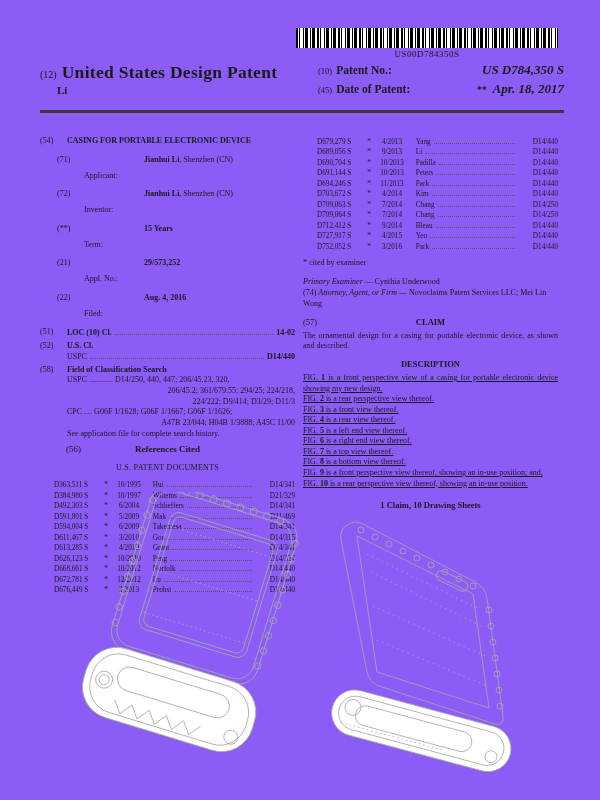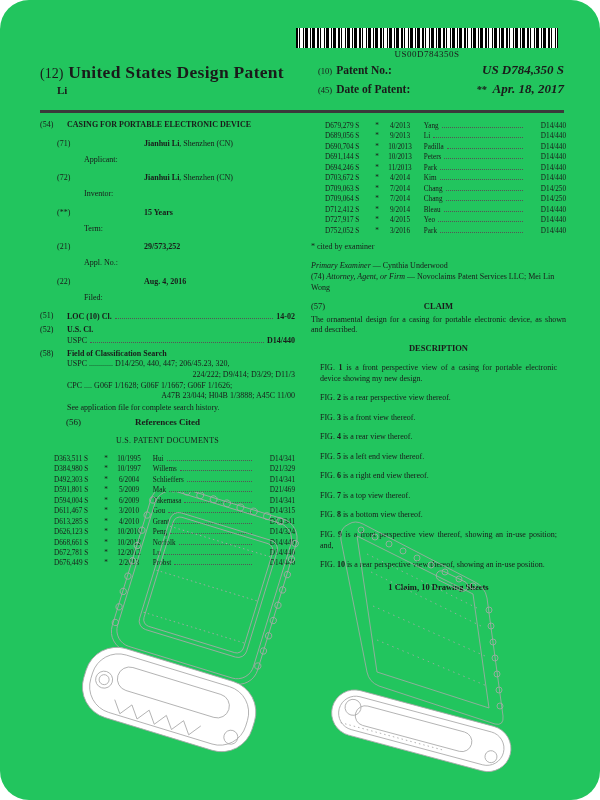--- a/index.html
+++ b/index.html
@@ -1,42 +1,42 @@
 <!DOCTYPE html>
 <html><head>
 <meta charset="utf-8">
 <style>
   html,body{margin:0;padding:0;background:#fff;}
-  .page{position:relative;width:600px;height:800px;background:#22c55e;
-        font-family:"Liberation Serif","DejaVu Serif",serif;color:#1a1a1a;overflow:hidden;border-radius:29px;}
+  .page{position:relative;width:600px;height:800px;background:#8b5cf6;
+        font-family:"Liberation Serif","DejaVu Serif",serif;color:#1a1a1a;overflow:hidden;}
 
   
   .barcode-wrap{position:absolute;left:296px;top:28px;width:262px;text-align:center;}
   .barcode{height:20px;width:100%;
     background:repeating-linear-gradient(90deg,
       #000 0 2px,#fff 2px 3px,#000 3px 4px,#fff 4px 7px,#000 7px 8px,#fff 8px 9px,
       #000 9px 12px,#fff 12px 14px,#000 14px 15px,#fff 15px 16px,#000 16px 19px,#fff 19px 21px);}
   .barcode-text{font-size:9px;letter-spacing:.5px;margin-top:1px;}
 
   
   .header{position:absolute;left:40px;right:36px;top:62px;display:flex;justify-content:space-between;}
   .h-left .t-row{display:flex;align-items:baseline;gap:5px;}
-  .kind-num{font-size:14px;}
+  .kind-num{font-size:10px;}
   .main-title{font-size:17.5px;font-weight:bold;letter-spacing:.3px;}
   .inv-short{font-size:11px;font-weight:bold;margin:1px 0 0 17px;}
   .h-right{width:246px;font-weight:bold;}
   .h-right .row{display:flex;align-items:baseline;margin-bottom:3px;}
   .h-right .num{font-size:8.5px;font-weight:normal;margin-right:4px;}
   .h-right .lab{font-size:11.5px;}
   .h-right .val{font-size:13px;margin-left:auto;white-space:nowrap;font-style:italic;}
   .stars{font-size:10px;margin-right:6px;}
   .rule{position:absolute;left:40px;right:36px;top:110px;border-top:3px solid #3a3a3a;}
 
   
-  .cols{position:absolute;left:40px;right:34px;top:120px;display:flex;gap:16px;font-size:8px;line-height:1.32;}
+  .cols{position:absolute;left:40px;right:34px;top:136px;display:flex;gap:8px;font-size:8px;line-height:1.32;}
   .col{width:255px;}
 
   .num-col{display:inline-block;width:27px;flex:none;}
   .sec{display:flex;margin-bottom:8px;}
   .sec .body{flex:1;}
   b,.b{font-weight:bold;}
 
   .fld{display:flex;margin-bottom:8px;padding-left:17px;}
   .fld .lab{width:60px;flex:none;margin-top:16px;}
   .fld .val{flex:1;}
@@ -58,21 +58,21 @@
   .ref-date{width:34px;flex:none;text-align:center;margin-right:5px;}
   .ref-name{flex:none;}
   .ref-cls{flex:none;width:40px;text-align:right;}
 
   .cited{margin:7px 0 8px 0;}
   .examiner{margin-bottom:1px;}
   .it{font-style:italic;}
   .sec-title{position:relative;text-align:center;font-weight:bold;font-size:8.5px;margin:7px 0 3px 0;}
   .sec-title .n{position:absolute;left:0;font-weight:normal;}
   .just{text-align:justify;}
-  .figs div{margin:9px;}
+  .figs div{margin:0;text-decoration:underline;}
   .sheets{font-weight:bold;text-align:center;margin-top:11px;font-size:8.5px;}
 
   
   .drawings{position:absolute;left:0;top:492px;width:600px;display:flex;justify-content:center;gap:14px;}
   .fig svg{display:block;}
   .sk{stroke:#a9a9a9;fill:none;stroke-width:.8;}
   .skf{stroke:#a9a9a9;fill:#fff;stroke-width:.8;}
 </style>
 </head>
 <body>
@@ -163,20 +163,21 @@
           </span>
         </span>
       </div>
 
       <div class="sec" style="margin-bottom:4px;">
         <span class="num-col">(58)</span>
         <span class="body">
           <b>Field of Classification Search</b>
           <span class="cls-lines" style="display:block;">
               <div>USPC ............ D14/250, 440, 447; 206/45.23, 320,</div>
+              <div>206/45.2; 361/679.55; 294/25; 224/218,</div>
               <div>224/222; D9/414; D3/29; D11/3</div>
             </span>
           <span class="cls-lines" style="display:block;">
               <div>CPC .... G06F 1/1628; G06F 1/1667; G06F 1/1626;</div>
               <div>A47B 23/044; H04B 1/3888; A45C 11/00</div>
             </span>
           <span class="search-note" style="display:block;">See application file for complete search history.</span>
         </span>
       </div>
 

